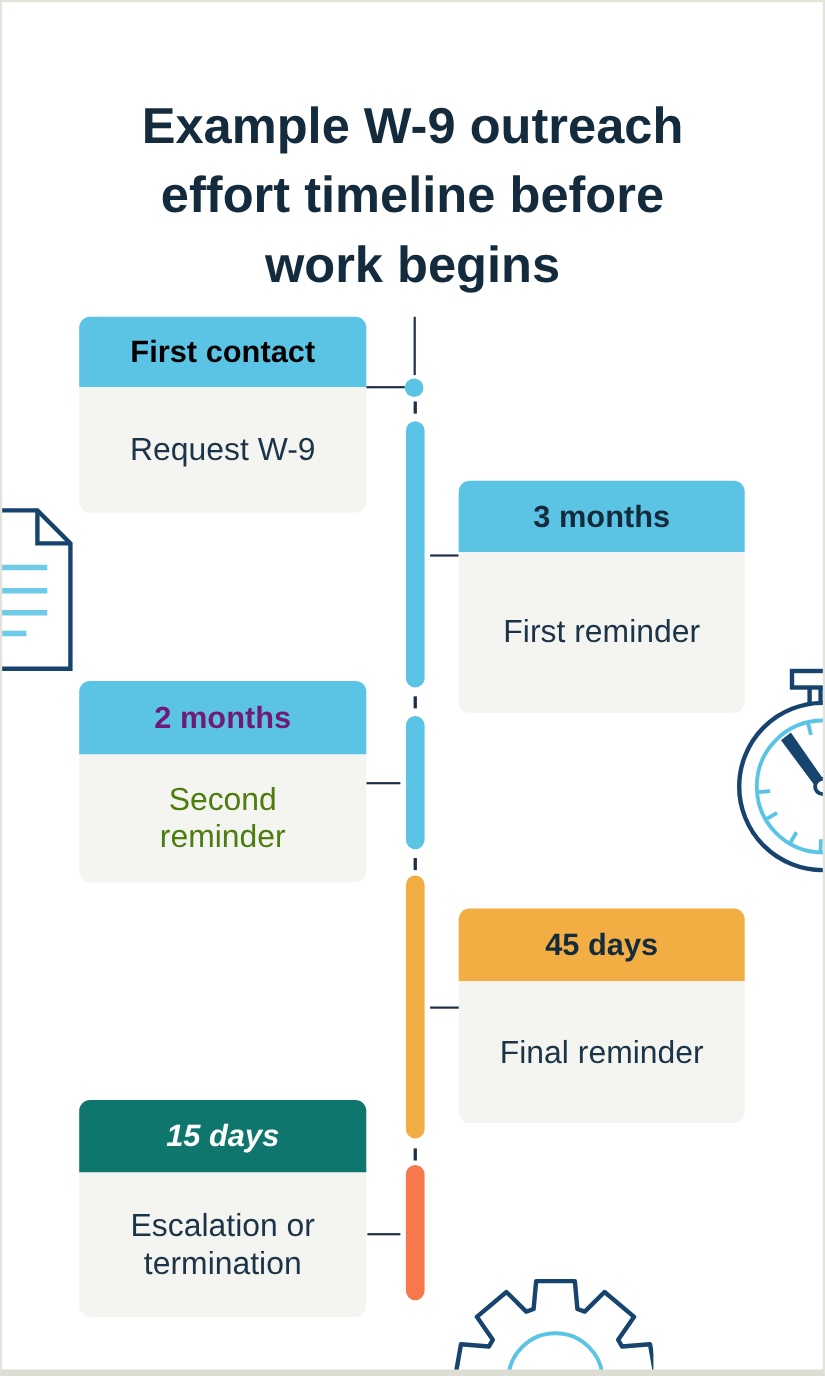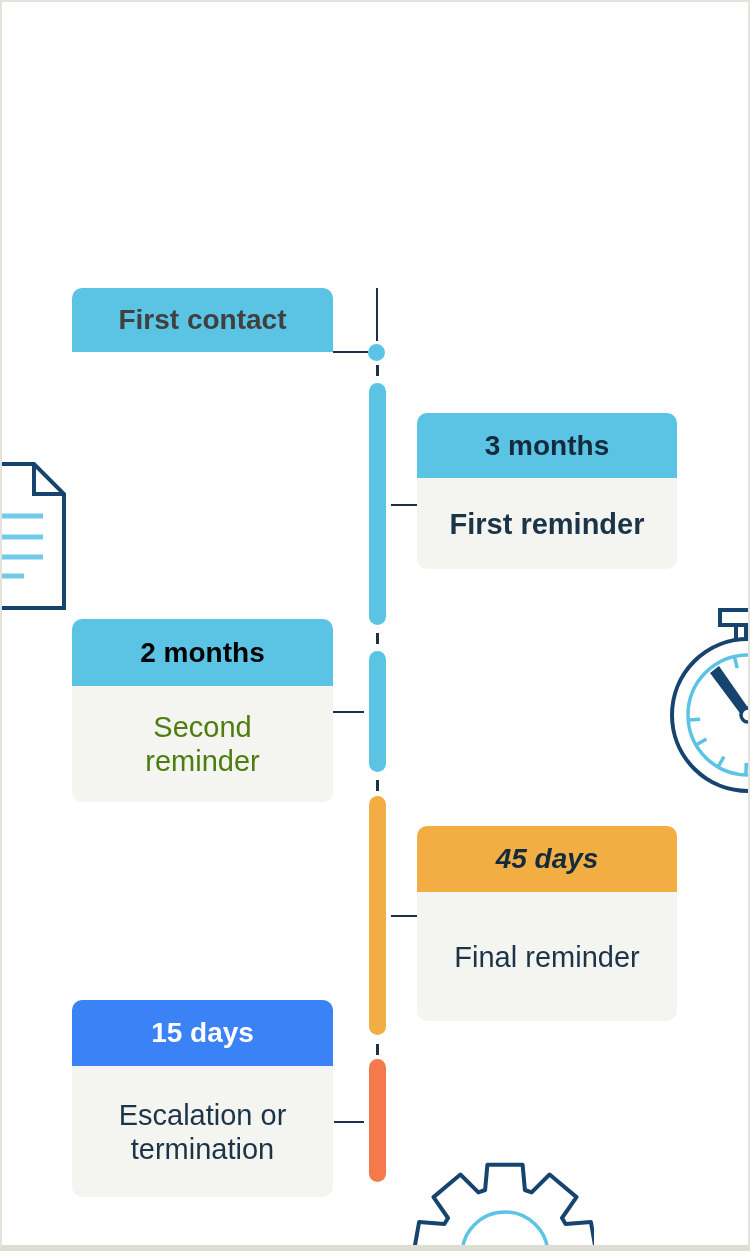--- a/index.html
+++ b/index.html
@@ -17,21 +17,21 @@
   
   .card{position:absolute;z-index:5;}
   .card .hdr{display:flex;align-items:center;justify-content:center;
              font-weight:bold;font-size:28px;border-radius:10px 10px 0 0;}
   .card .bdy{display:flex;align-items:center;justify-content:center;text-align:center;
              font-size:29px;line-height:34px;border-radius:0 0 10px 10px;}
   .card.left  .bdy{padding:0 38px;}
   .card.right .bdy{padding:0 14px;}
 
   .card1{left:72px;top:288px;width:261px;}  .card1 .hdr{height:64px;} .card1 .bdy{height:114px;}
-  .card2{left:417px;top:413px;width:260px;} .card2 .hdr{height:65px;} .card2 .bdy{height:91px;font-weight:bold;}
+  .card2{left:417px;top:413px;width:260px;} .card2 .hdr{height:65px;margin-top:24px;} .card2 .bdy{height:146px;}
   .card3{left:72px;top:619px;width:261px;}  .card3 .hdr{height:67px;} .card3 .bdy{height:116px;}
   .card4{left:417px;top:826px;width:260px;} .card4 .hdr{height:66px;} .card4 .bdy{height:129px;}
   .card5{left:72px;top:1000px;width:261px;} .card5 .hdr{height:66px;} .card5 .bdy{height:131px;}
 
   
   .tl{position:absolute;z-index:4;}
   .tl-thin{left:376px;top:288px;width:2px;height:53px;background:#1E3048;}
   .tl-dot{left:368px;top:344px;width:17px;height:17px;border-radius:50%;}
   .tl-dash{left:376px;width:3px;height:11px;background:#1E3048;}
   .dash1{top:365px;} .dash2{top:633px;} .dash3{top:780px;} .dash4{top:1044px;}
@@ -54,59 +54,65 @@
   .doc-svg{left:-60px;top:460px;}
   .watch-svg{left:660px;top:598px;}
   .gear-svg{left:408px;top:1157px;}
 </style>
 </head>
 <body>
 
 <div id="canvas">
   <div class="frame"></div>
 
+  <h1 class="title" style="color: rgb(20, 43, 61);">
+    <span>Example W-9 outreach</span>
+    <span>effort timeline before</span>
+    <span>work begins</span>
+  </h1>
 
   <div class="tl tl-thin"></div>
   <div class="tl tl-dot" style="background-color: rgb(91, 196, 228);"></div>
   <div class="tl tl-dash dash1"></div>
   <div class="tl tl-seg segA" style="background-color: rgb(91, 196, 228);"></div>
   <div class="tl tl-dash dash2"></div>
   <div class="tl tl-seg segB" style="background-color: rgb(91, 196, 228);"></div>
   <div class="tl tl-dash dash3"></div>
   <div class="tl tl-seg segC" style="background-color: rgb(242, 174, 67);"></div>
   <div class="tl tl-dash dash4"></div>
   <div class="tl tl-seg segD" style="background-color: rgb(245, 121, 75);"></div>
 
   <div class="conn c1"></div>
   <div class="conn c2"></div>
   <div class="conn c3"></div>
   <div class="conn c4"></div>
   <div class="conn c5"></div>
 
   <div class="card left card1">
-    <div class="hdr" style="background-color: rgb(91, 196, 228); color: #404040;">First contact</div>
+    <div class="hdr" style="background-color: rgb(91, 196, 228); color: #000000;">First contact</div>
+    <div class="bdy" style="background-color: rgb(244, 244, 241); color: rgb(28, 52, 72);">Request W-9</div>
   </div>
 
   <div class="card right card2">
     <div class="hdr" style="background-color: rgb(91, 196, 228); color: rgb(20, 43, 61);">3 months</div>
     <div class="bdy" style="background-color: rgb(244, 244, 241); color: rgb(28, 52, 72);">First reminder</div>
   </div>
 
   <div class="card left card3">
-    <div class="hdr" style="background-color: rgb(91, 196, 228); color: #000000;">2 months</div>
+    <div class="hdr" style="background-color: rgb(91, 196, 228); color: #701a75;">2 months</div>
     <div class="bdy" style="background-color: rgb(244, 244, 241); color: #4d7c0f;">Second reminder</div>
   </div>
 
   <div class="card right card4">
-    <div class="hdr" style="background-color: rgb(242, 174, 67); color: rgb(20, 43, 61); font-style: italic;">45 days</div>
+    <div class="hdr" style="background-color: rgb(242, 174, 67); color: rgb(20, 43, 61);">45 days</div>
     <div class="bdy" style="background-color: rgb(244, 244, 241); color: rgb(28, 52, 72);">Final reminder</div>
   </div>
 
   <div class="card left card5">
-    <div class="hdr" style="background-color: #3b82f6; color: rgb(255, 255, 255);">15 days</div>
+    <div class="hdr" style="background-color: #0f766e; color: rgb(255, 255, 255); font-style: italic;">15 days</div>
     <div class="bdy" style="background-color: rgb(244, 244, 241); color: rgb(28, 52, 72);">Escalation or termination</div>
   </div>
 
   <svg class="deco doc-svg" width="128" height="152" viewBox="0 0 128 152">
     <path d="M4 4 H94 L124 34 V148 H4 Z" fill="#ffffff" stroke="#17446E" stroke-width="4"></path>
     <path d="M94 4 V34 H124" fill="none" stroke="#17446E" stroke-width="4"></path>
     <line x1="6" y1="56" x2="103" y2="56" stroke="#6FCBE8" stroke-width="5"></line>
     <line x1="6" y1="77" x2="103" y2="77" stroke="#6FCBE8" stroke-width="5"></line>
     <line x1="6" y1="97" x2="103" y2="97" stroke="#6FCBE8" stroke-width="5"></line>
     <line x1="6" y1="116" x2="84" y2="116" stroke="#6FCBE8" stroke-width="5"></line>

